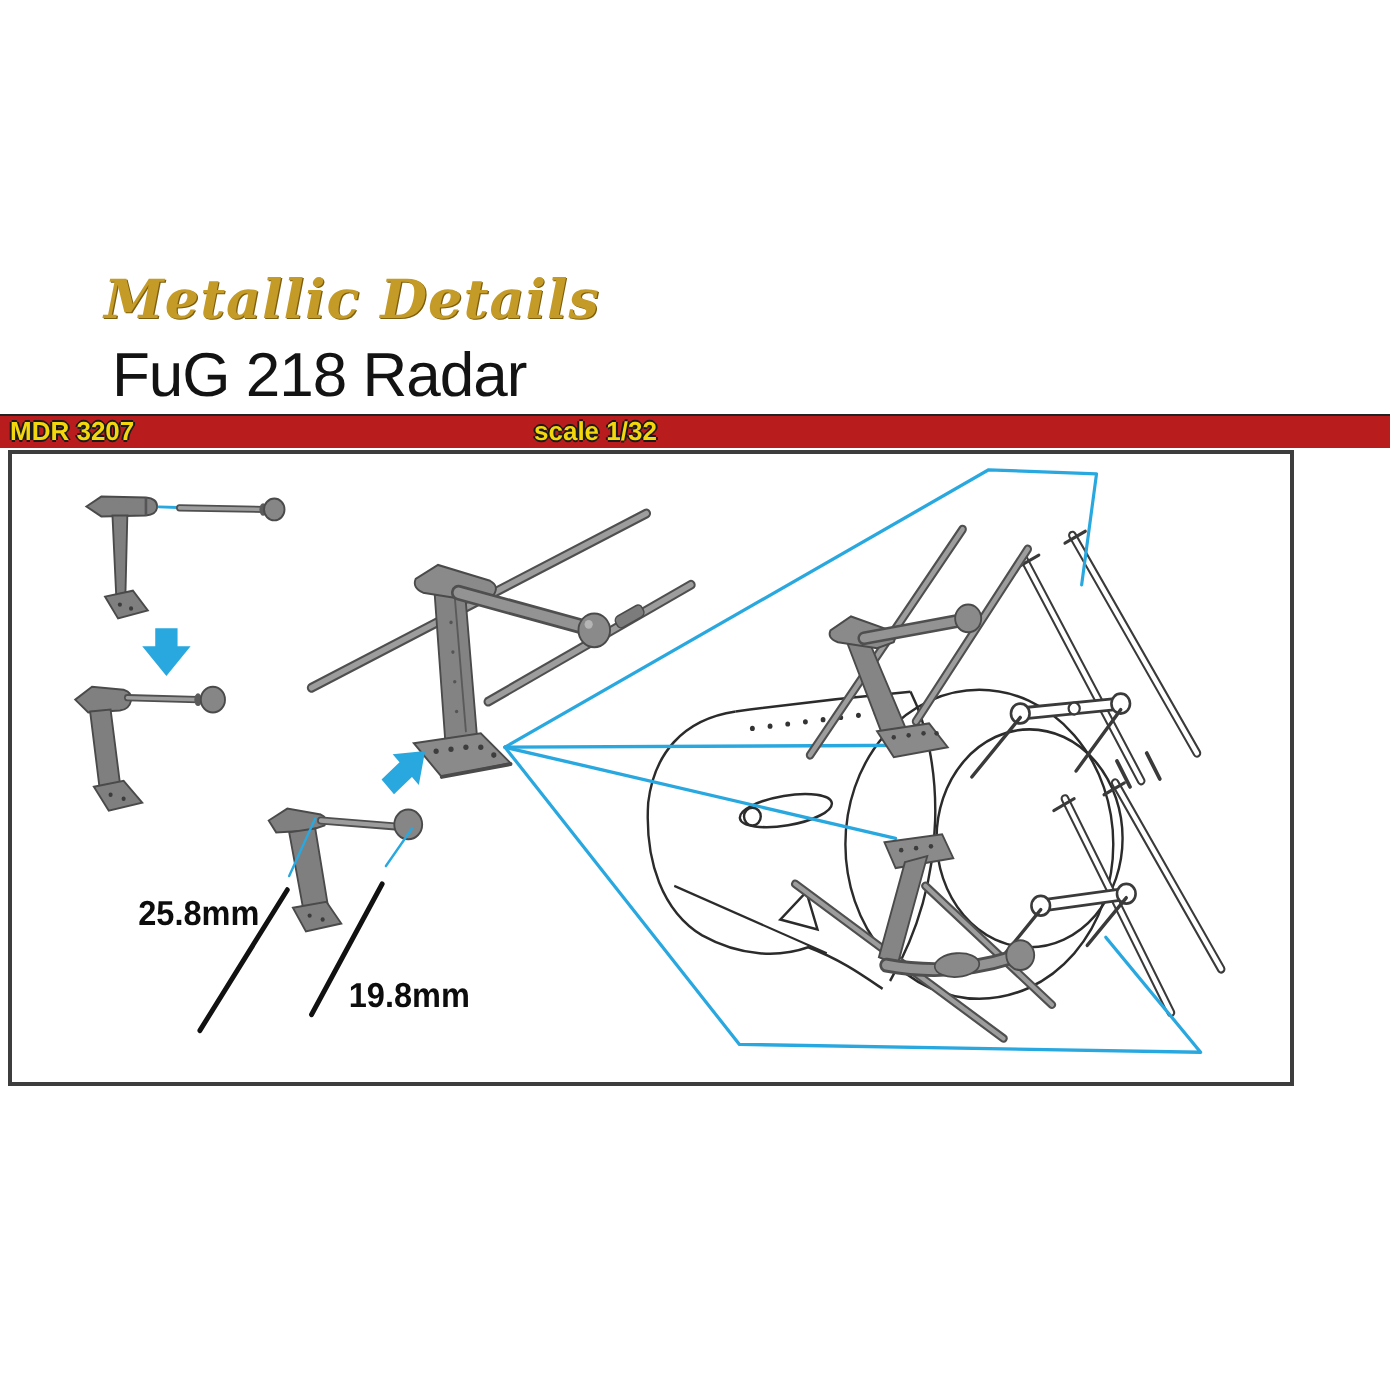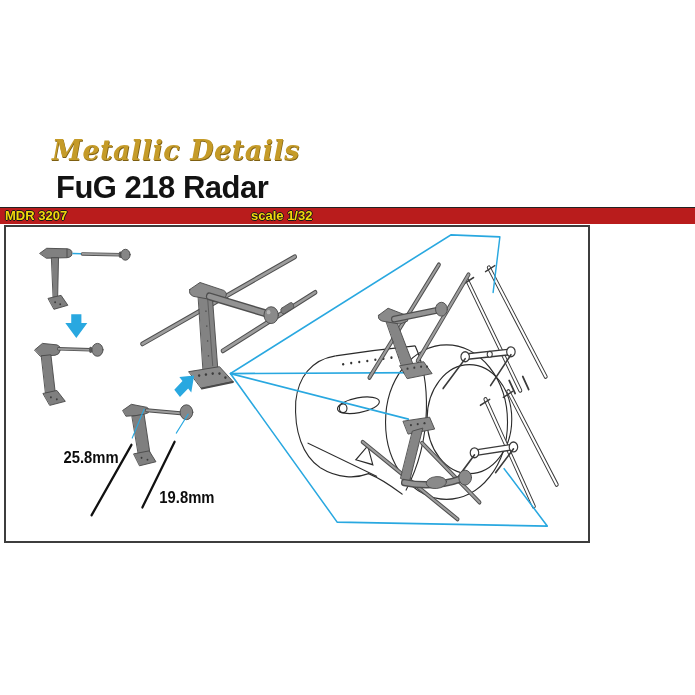--- a/index.html
+++ b/index.html
@@ -2,29 +2,29 @@
 <html><head>
 <meta charset="utf-8">
 <style>
   html,body{margin:0;padding:0;background:#fff;}
   .page{position:relative;width:695px;height:695px;background:#fff;overflow:hidden;
         font-family:"Liberation Sans",sans-serif;}
   .logo{position:absolute;left:52px;top:135px;width:236px;text-align:center;
         font-family:"DejaVu Serif",serif;font-style:italic;font-weight:bold;
         font-size:27px;color:#c59b28;letter-spacing:.5px;white-space:nowrap;
         text-shadow:.6px .6px 0 #7e5f10;}
-  .title{position:absolute;left:56px;top:170px;margin:0;font-size:31px;font-weight:bold;
+  .title{position:absolute;left:56px;top:170px;margin:0;font-size:31px;font-weight:normal;
         color:#131313;letter-spacing:-.5px;white-space:nowrap;}
   .infobar{position:absolute;left:0;top:207px;width:695px;height:17px;background:#b91c1c;
         border-top:1px solid #222;box-sizing:border-box;}
   .infobar span{position:absolute;top:0;line-height:16px;font-size:13px;font-weight:bold;
         color:#f3d60b;white-space:nowrap;
         text-shadow:-1px 0 0 #1a1a1a,1px 0 0 #1a1a1a,0 -1px 0 #1a1a1a,0 1px 0 #1a1a1a;}
-  .code{left:5px}.scale{left:251px}.site{right:5px}
-  .box{position:absolute;left:4px;top:225px;width:586px;height:318px;background:#fff;
+  .code{left:5px}.scale{left:267px}.site{right:5px}
+  .box{position:absolute;left:4px;top:225px;width:643px;height:318px;background:#fff;
         border:2px solid #3d3d3d;box-sizing:border-box;}
   .box svg{display:block;width:100%;height:100%;}
   .mm-label{font-family:"Liberation Sans",sans-serif;font-weight:bold;font-size:17.5px;fill:#0d0d0d;}
 </style>
 </head>
 <body>
 
 <div class="page">
 
   <div class="logo">Metallic Details</div>

